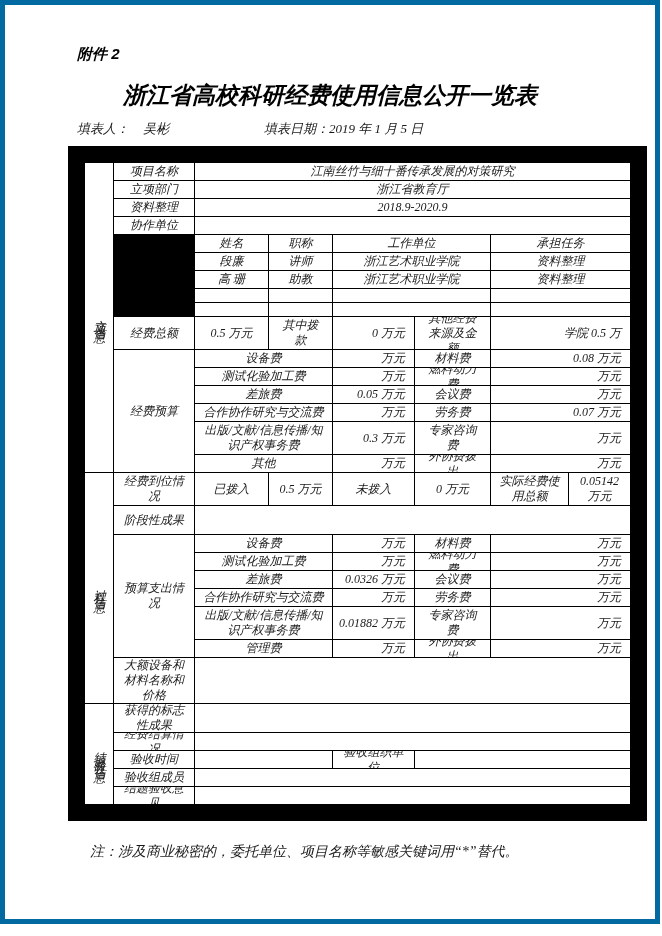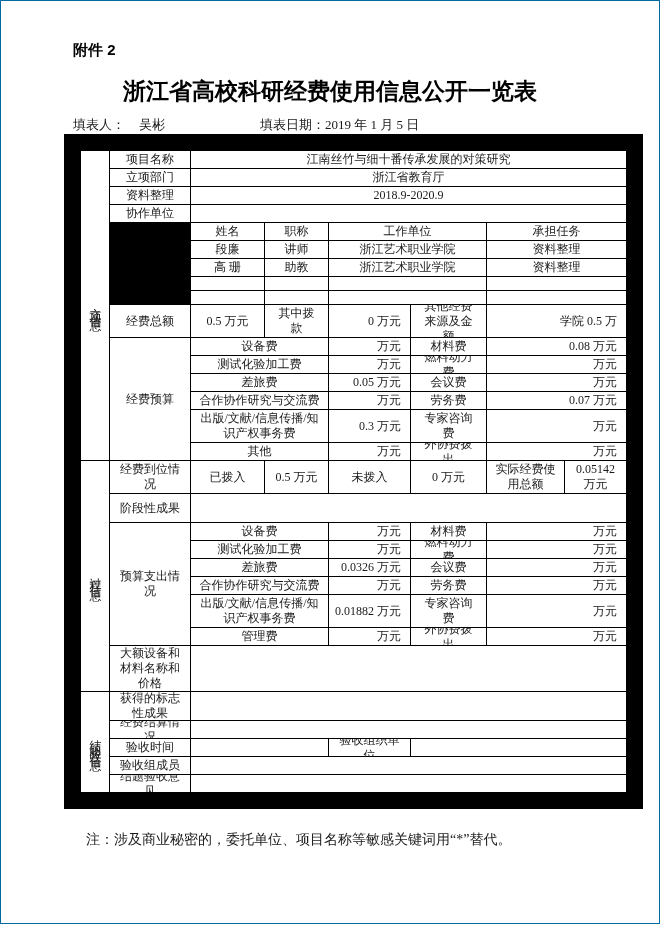--- a/index.html
+++ b/index.html
@@ -5,38 +5,39 @@
   html,body{margin:0;padding:0;}
   body{
     width:662px;height:936px;
     background:#ffffff;
     font-family:"Liberation Serif","DejaVu Serif",serif;
     color:#1a1a1a;
     position:relative;
   }
   .page{
     width:660px;height:924px;
-    border:1px solid #0369a1;
+    border:5px solid #0369a1;
     box-sizing:border-box;
     background:#fff;
+    font-style:italic;
   }
   .attachment{
     margin:40px 0 0 72px;
     font-family:"Liberation Sans","DejaVu Sans",sans-serif;
     font-weight:bold;font-size:15px;color:#000;
   }
   .doc-title{
     margin:16px 0 0 0;
     text-align:center;
     font-family:"Liberation Sans","DejaVu Sans",sans-serif;
     font-weight:bold;font-size:23px;color:#000;
   }
   .meta-row{
     display:flex;align-items:flex-end;
-    margin:9px 0 0 72px;
+    margin:9px 0 8px 72px;
     font-size:13px;
   }
   .meta-name{margin-left:14px;}
   .meta-date{margin-left:95px;}
   .tbl{
     margin-left:63px;
     width:545px;
     display:grid;
     grid-template-columns:28px 80px 73px 63px 81px 75px 77px 61px;
     grid-template-rows:17px 17px 17px 17px 17px 17px 17px 13px 13px 32px 17px 17px 17px 17px 32px 17px 32px 28px 17px 17px 17px 17px 32px 17px 45px 28px 17px 17px 17px 17px;

